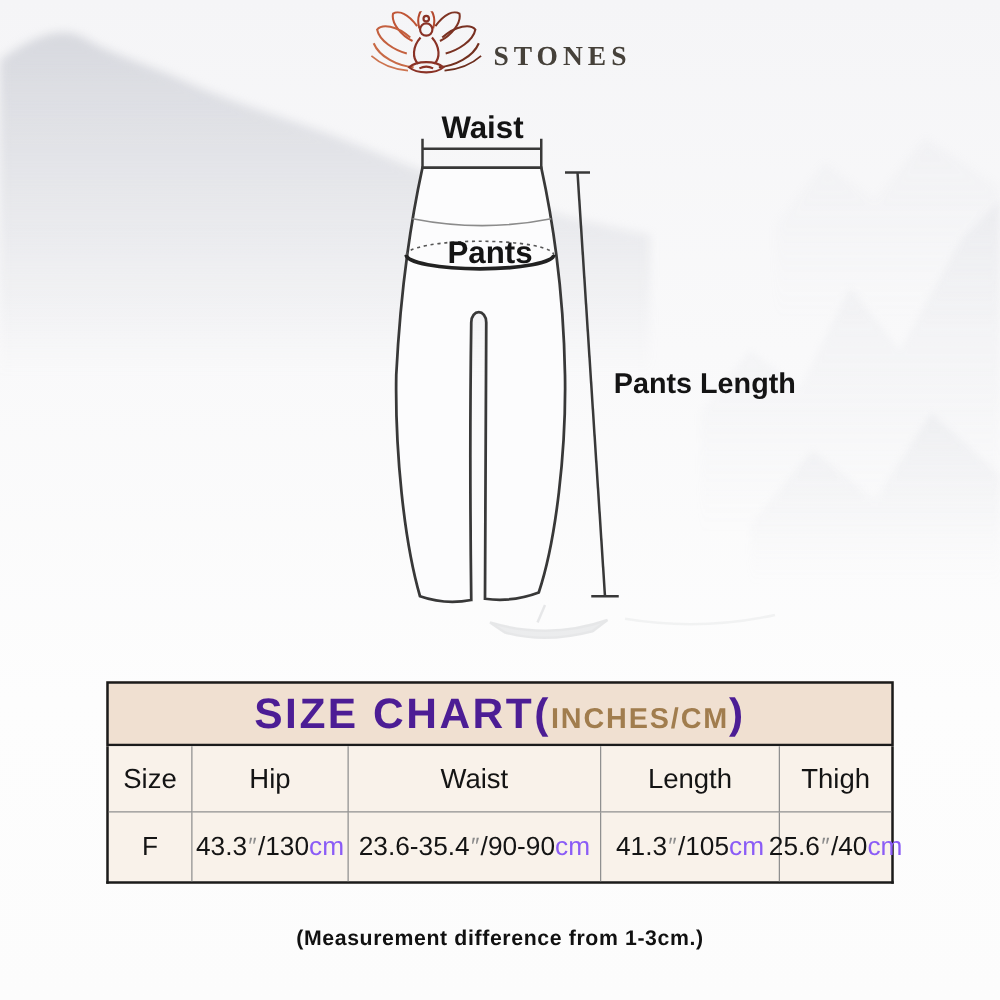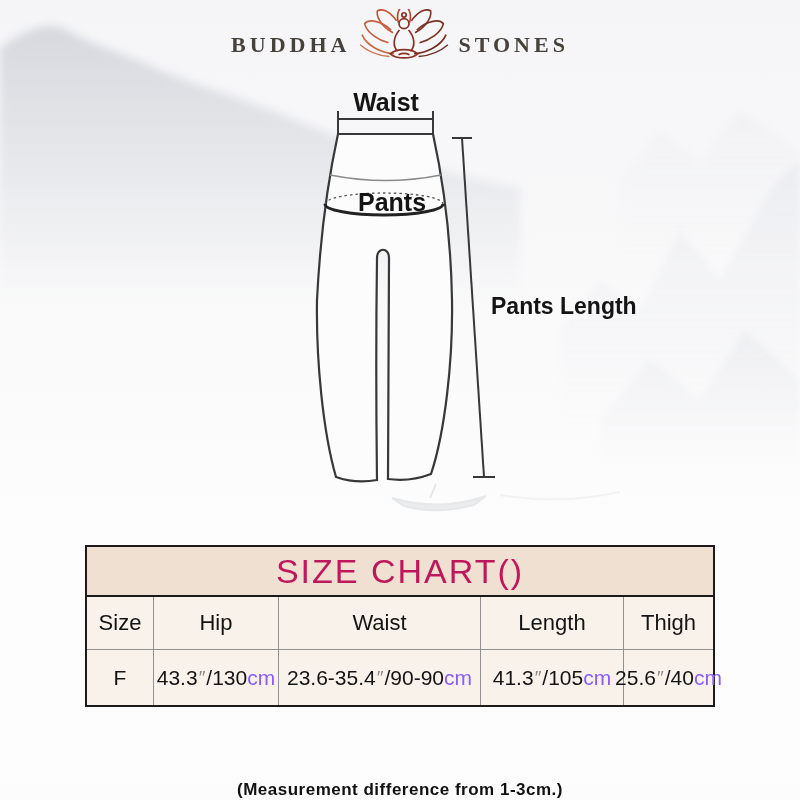--- a/index.html
+++ b/index.html
@@ -37,21 +37,21 @@
 
   .pants-svg{position:absolute;left:280px;top:85px;width:360px;height:410px;}
 
   
   .banner{
     position:absolute;left:85px;top:545px;width:630px;height:52px;
     box-sizing:border-box;border:2px solid #1b1b1b;background:#f0e0d1;
     display:flex;align-items:baseline;justify-content:center;
   }
   .t-main{
-    font-size:34px;font-weight:400;color:#be185d;letter-spacing:2px;
+    font-size:34px;font-weight:700;color:#4c1d95;letter-spacing:2px;
     line-height:48px;
   }
   .t-sub{
     font-size:23px;font-weight:700;color:#a17d4e;letter-spacing:1.5px;
   }
 
   
   .size-table{
     position:absolute;left:85px;top:597px;width:630px;height:110px;
     box-sizing:border-box;border:2px solid #1b1b1b;border-top:none;
@@ -67,21 +67,21 @@
   }
   .th{font-size:22px;border-bottom:1px solid #909090;}
   .td{font-size:21px;}
   .th:nth-child(5n),.td:nth-child(5n){border-right:none;}
   .size-table .last-col{border-right:none;}
   .mark{color:#8a8a8a;font-size:19px;padding:0 1px;}
   .unit{color:#8b5cf6;}
 
   .footer-note{
     position:absolute;left:0;top:741px;width:800px;text-align:center;
-    font-size:17px;font-weight:700;color:#111;letter-spacing:0.5px;margin-top:39px;
+    font-size:17px;font-weight:700;color:#111;letter-spacing:0.5px;
   }
 </style>
 </head>
 <body>
 
 <div class="canvas">
 
   <svg class="bg-svg" viewBox="0 0 800 800" aria-hidden="true">
     <defs>
       <linearGradient id="fadeL" x1="0" y1="0" x2="0" y2="1">
@@ -102,21 +102,20 @@
       <path d="M620,180 L660,130 L700,160 L740,110 L800,150 L800,260 L620,260 Z" fill="url(#fadeR)" filter="blur(4px)" opacity="0.6"></path>
     </g>
     <g opacity="0.14" stroke="#6a6f78" fill="none" stroke-width="2">
       <path d="M392,498 Q440,512 486,496 L474,505 Q436,515 404,506 Z" fill="#8a8f98"></path>
       <path d="M430,498 L436,484"></path>
       <path d="M500,495 Q560,505 620,492" opacity="0.5"></path>
     </g>
   </svg>
 
   <div class="logo">
-    <span class="brand">BUDDHA</span>
     <svg class="lotus" viewBox="0 0 100 70" fill="none" aria-hidden="true">
 
       <path d="M44,15 C41,5 45,-2 50,-4 C55,-2 59,5 56,15" stroke="#b4492e" stroke-width="1.8"></path>
 
       <path d="M42,13 C34,2 26,-1 21,2 C19,10 28,21 38,26" stroke="#c05637" stroke-width="1.8"></path>
       <path d="M36,23 C24,12 11,11 7,16 C9,26 22,34 33,37" stroke="#c4603f" stroke-width="1.8"></path>
       <path d="M4,28 C9,40 25,48 39,49" stroke="#c86a46" stroke-width="1.8"></path>
       <path d="M2,39 C11,47 24,51 34,52" stroke="#cd7450" stroke-width="1.5"></path>
 
       <path d="M58,13 C66,2 74,-1 79,2 C81,10 72,21 62,26" stroke="#7f3424" stroke-width="1.8"></path>
@@ -169,20 +168,21 @@
       <line x1="473" y1="477" x2="495" y2="477"></line>
     </g>
   </svg>
 
   <div class="diag-label waist-label">Waist</div>
   <div class="diag-label hips-label">Pants</div>
   <div class="diag-label length-label">Pants Length</div>
 
   <div class="banner">
     <span class="t-main">SIZE CHART(</span>
+    <span class="t-sub">INCHES/CM</span>
     <span class="t-main">)</span>
   </div>
 
   <div class="size-table">
     <div class="th">Size</div>
     <div class="th">Hip</div>
     <div class="th">Waist</div>
     <div class="th">Length</div>
     <div class="th last-col">Thigh</div>
 

